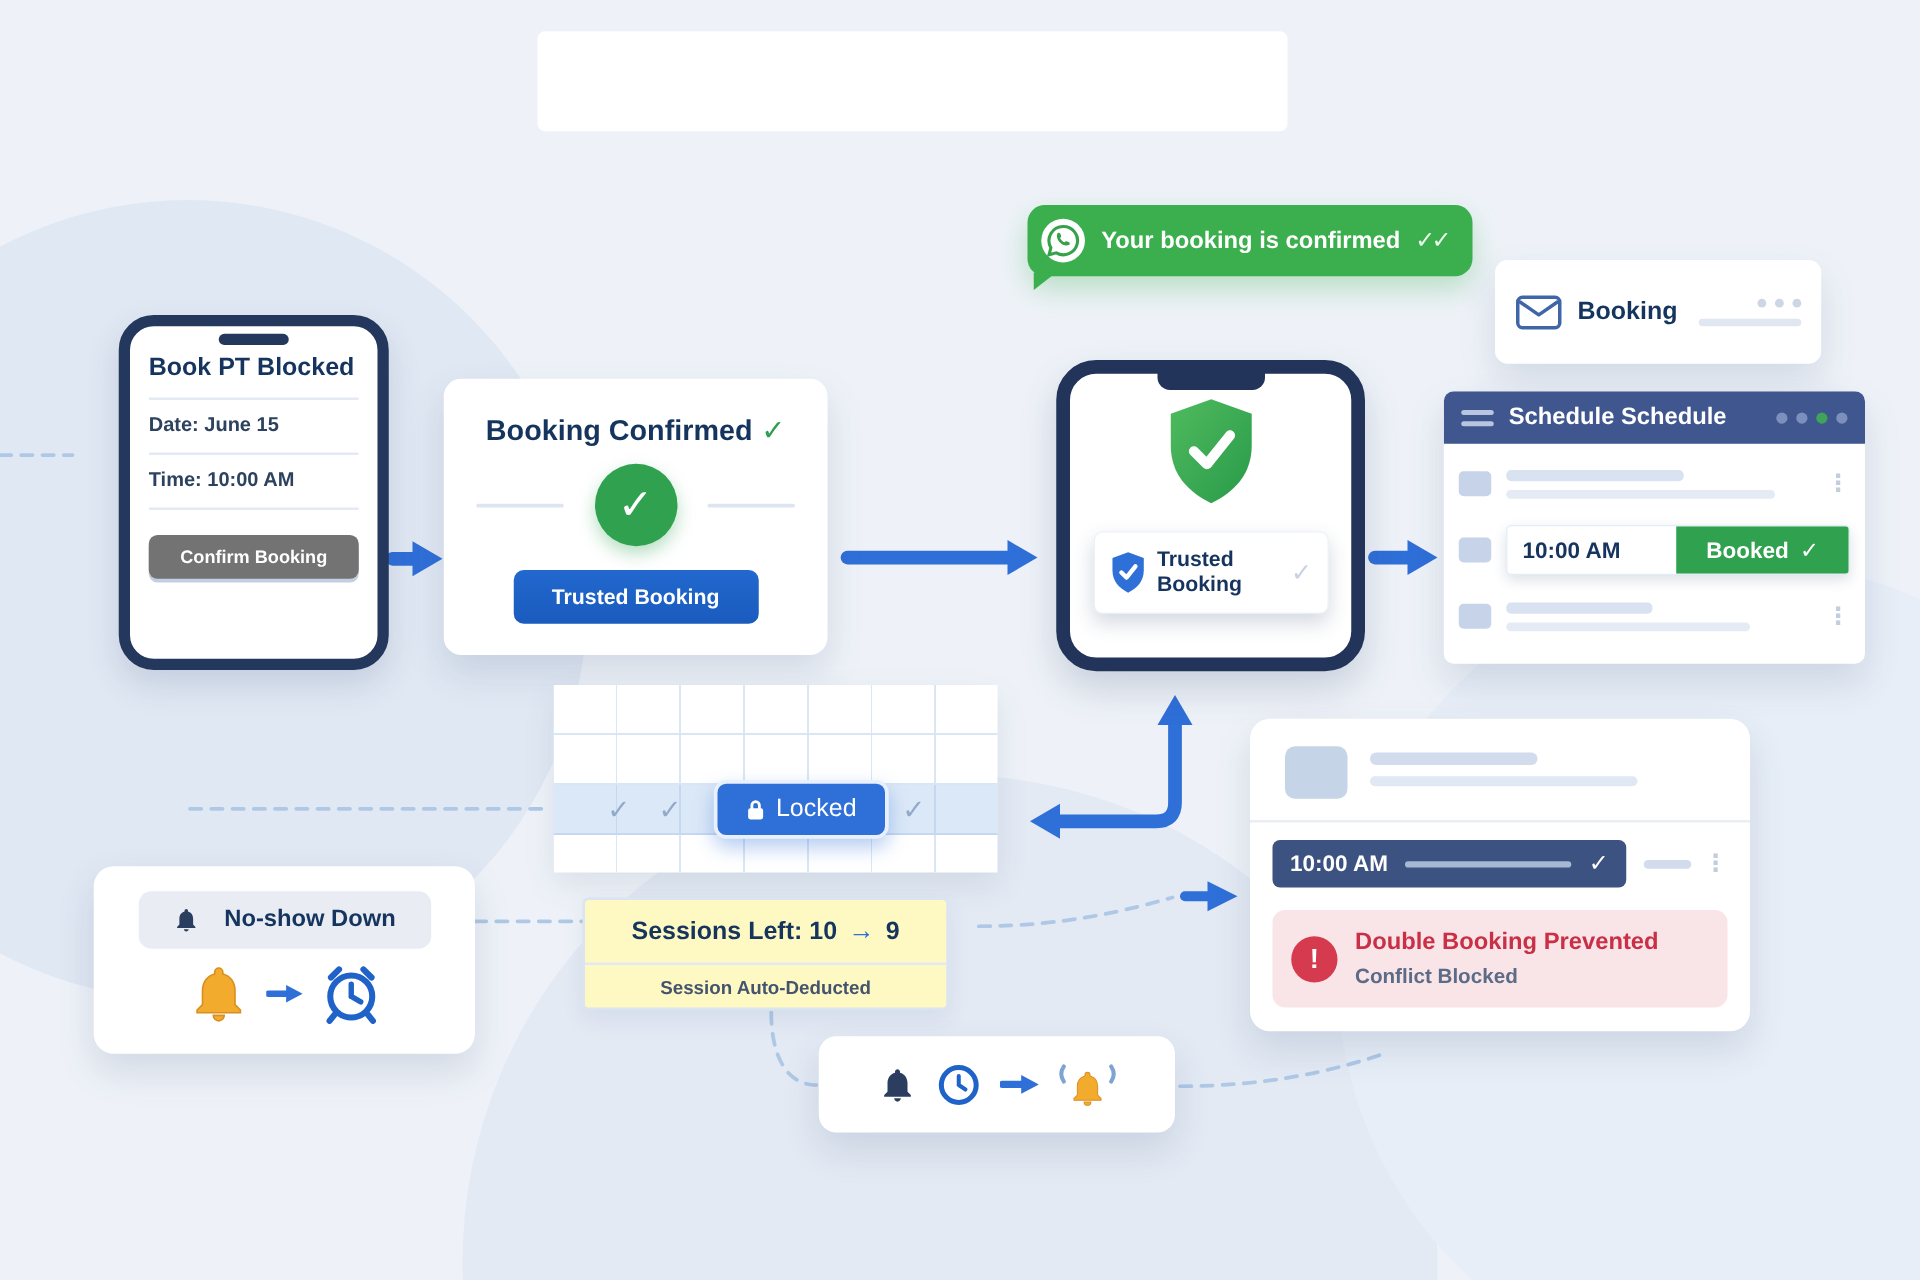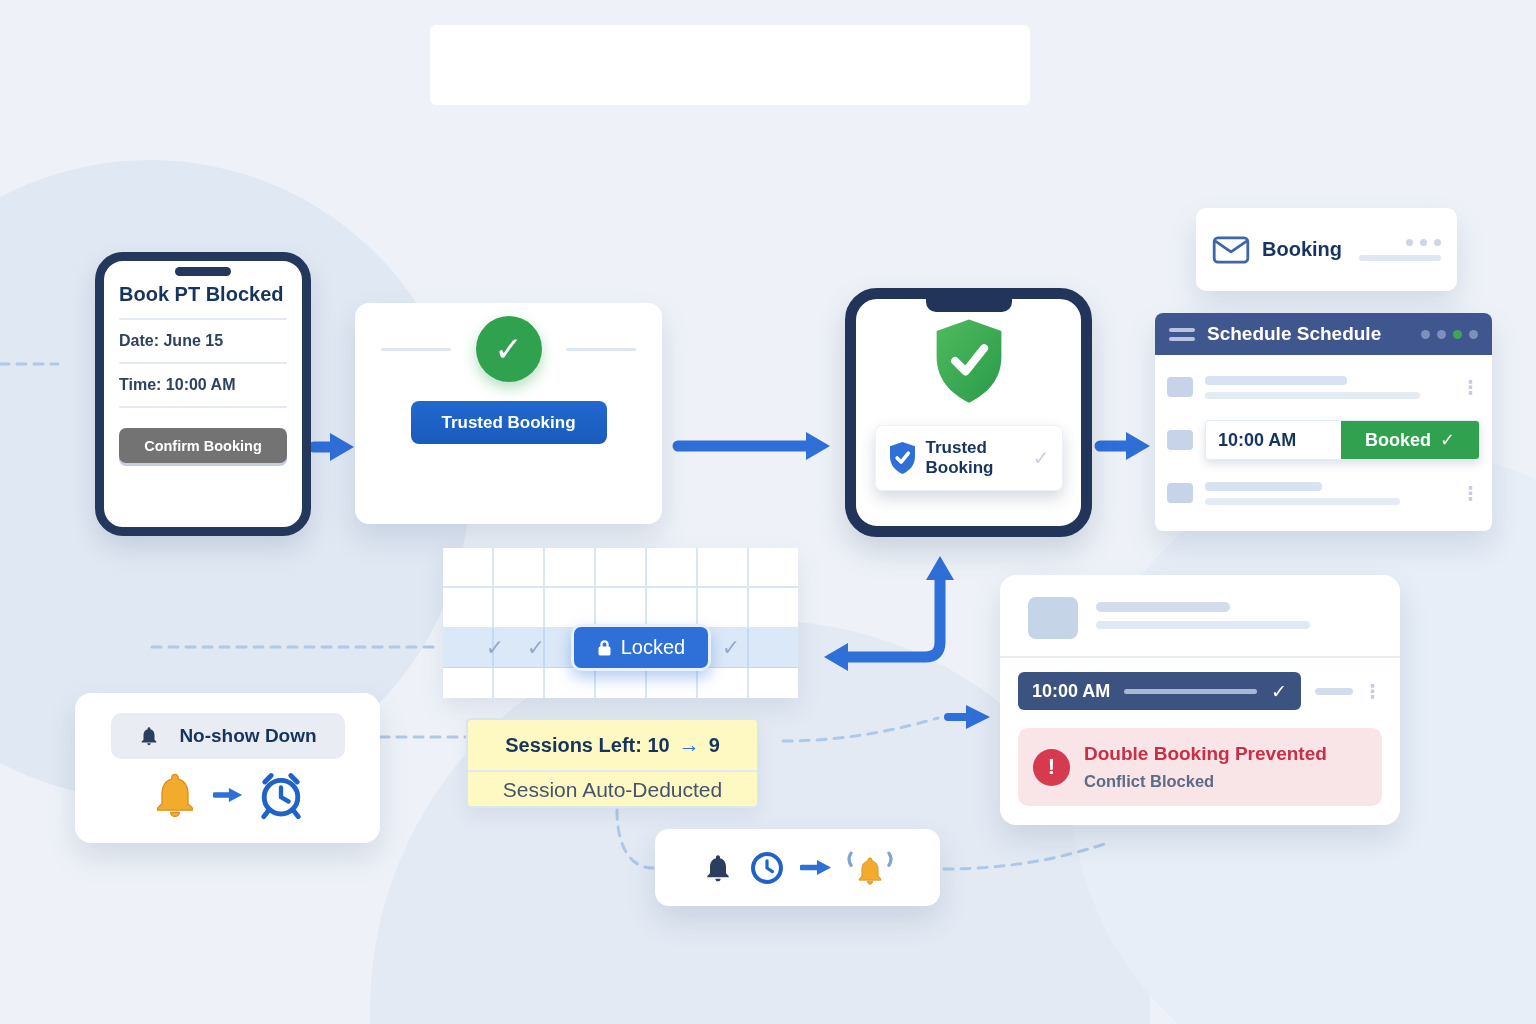--- a/index.html
+++ b/index.html
@@ -88,21 +88,21 @@
   .noshow-card{left:75px;top:693px;width:305px;height:150px;border-radius:16px;}
   .noshow-pill{margin:20px auto 0;width:234px;height:46px;background:#e9edf3;border-radius:10px;display:flex;align-items:center;justify-content:center;gap:19px;}
   .noshow-label{font-size:19px;font-weight:700;color:#16355e;}
   .noshow-icons{display:flex;align-items:center;justify-content:center;gap:12px;margin-top:10px;}
 
   
   .sessions-card{position:absolute;left:466px;top:718px;width:293px;height:90px;background:#fef9c3;border:2px solid #dbe4f1;border-radius:5px;box-shadow:0 8px 18px rgba(50,70,110,.08);}
   .sessions-title{height:50px;display:flex;align-items:center;justify-content:center;gap:9px;font-size:20px;font-weight:700;color:#16355e;}
   .sessions-title .arr{color:#2e6fd8;font-size:21px;}
   .sessions-div{height:2px;background:#e2e9f3;}
-  .sessions-sub{height:36px;display:flex;align-items:center;justify-content:center;font-size:21px;font-weight:400;color:#44546e;}
+  .sessions-sub{height:36px;display:flex;align-items:center;justify-content:center;font-size:15px;font-weight:700;color:#44546e;}
 
   
   .remind-card{left:655px;top:829px;width:285px;height:77px;border-radius:14px;display:flex;align-items:center;justify-content:center;gap:15px;}
 
   
   .conflict-card{left:1000px;top:575px;width:400px;height:250px;border-radius:16px;}
   .cf-head{padding:22px 28px 0;display:flex;gap:18px;align-items:flex-start;}
   .cf-sq{width:50px;height:42px;border-radius:8px;background:#c6d4e8;flex:none;}
   .cf-bars{display:flex;flex-direction:column;gap:9px;padding-top:5px;}
   .cf-bar1{width:134px;height:10px;border-radius:5px;background:#d2dcec;}
@@ -163,28 +163,40 @@
       <div class="p1-div"></div>
       <div class="p1-line">Date: June 15</div>
       <div class="p1-div"></div>
       <div class="p1-line">Time: 10:00 AM</div>
       <div class="p1-div"></div>
       <button class="p1-btn">Confirm Booking</button>
     </div>
   </div>
 
   <div class="card confirm-card">
+    <div class="cc-title">
+      <span>Booking Confirmed</span><span class="chk">✓</span>
+    </div>
     <div class="cc-mid">
       <span class="cc-line l"></span>
       <span class="cc-line r"></span>
       <div class="cc-circle">✓</div>
     </div>
     <button class="cc-btn">Trusted Booking</button>
   </div>
 
+  <div class="wa-bubble">
+    <svg viewBox="0 0 36 36" width="37" height="37">
+      <circle cx="18" cy="18" r="17" fill="#ffffff"></circle>
+      <path d="M18 7a11 11 0 0 0-9.5 16.5L7 29l5.7-1.5A11 11 0 1 0 18 7z" fill="none" stroke="#35a24a" stroke-width="2.4"></path>
+      <path d="M13.5 12.5c.4-.9 1.9-.9 2.2-.1l.8 1.9c.2.5-.4 1.2-.8 1.6.6 1.5 1.9 2.8 3.4 3.4.4-.4 1.1-1 1.6-.8l1.9.8c.8.3.8 1.8-.1 2.2-4.7 2-11-4.3-9-9z" fill="#35a24a"></path>
+    </svg>
+    <span class="wa-text">Your booking is confirmed</span>
+    <span class="wa-ticks">✓✓</span>
+  </div>
 
   <div class="phone2">
     <div class="notch2"></div>
     <div class="p2-shield">
       <svg viewBox="0 0 64 76" width="74" height="88">
         <defs>
             <linearGradient id="shg" x1="0" y1="0" x2="1" y2="1">
           <stop offset="0" stop-color="#4fbb5e"></stop>
               <stop offset="1" stop-color="#2a9a4a"></stop>
             </linearGradient>

